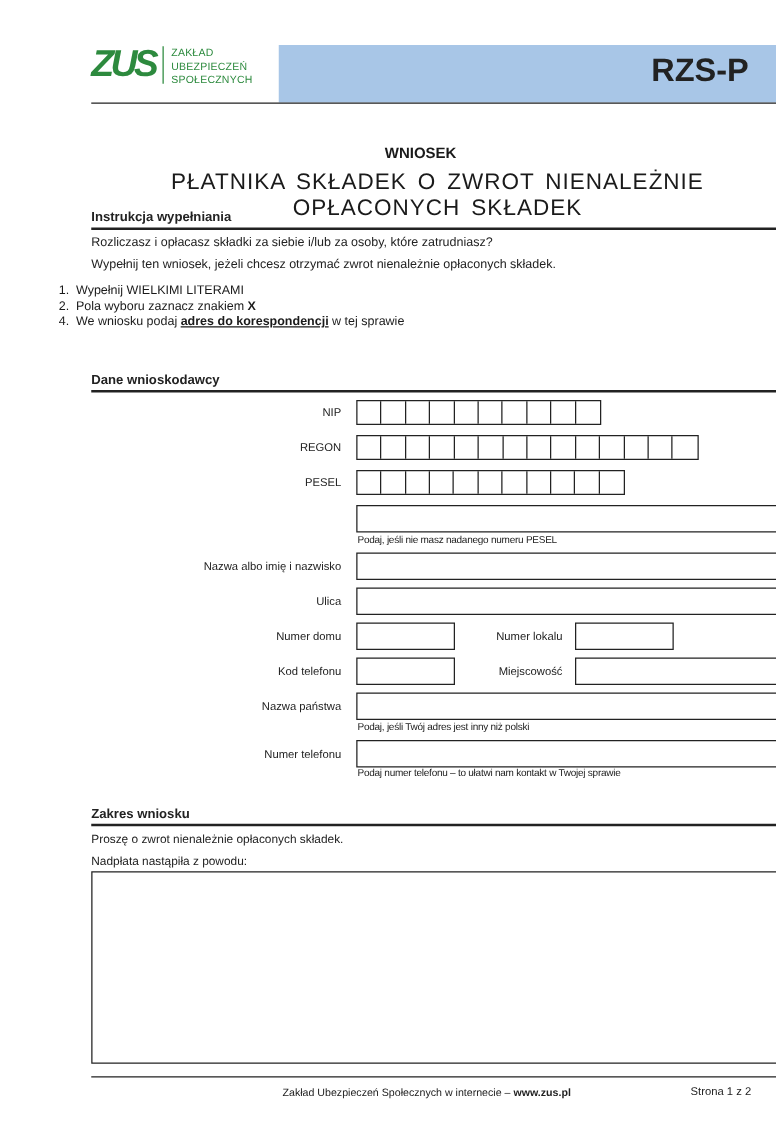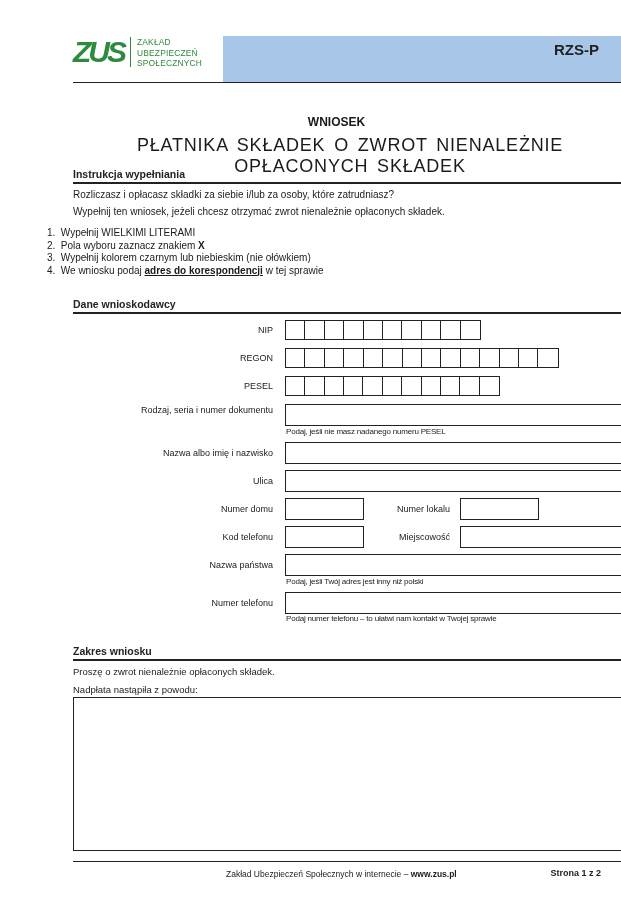--- a/index.html
+++ b/index.html
@@ -1,42 +1,42 @@
 <!DOCTYPE html>
 <html><head>
 <meta charset="utf-8">
 <style>
   html, body { margin:0; padding:0; background:#fff; }
   body { width:621px; height:914px; position:relative; overflow:hidden;
          font-family:"Liberation Sans", sans-serif; color:#1a1a1a; }
   .abs { position:absolute;margin-left:26px; }
   .header-band { left:197px; top:36px; width:404px; height:46px; background:#a8c6e7; }
   .header-line { left:47px; top:82px; width:554px; height:1px; background:#222; }
-  .form-code { right:22px; top:41px; font-size:15px; font-weight:bold; color:#222; }
+  .form-code { right:22px; top:41px; font-size:26px; font-weight:bold; color:#222; }
   .logo-zus { left:47px; top:35px; font-size:30px; font-weight:bold; font-style:italic; color:#2d8a3e; letter-spacing:-3px; }
   .logo-sep { left:104px; top:37px; width:1px; height:30px; background:#2d8a3e; }
   .logo-text { left:111px; top:37px; font-size:8.4px; line-height:10.5px; color:#2d8a3e; letter-spacing:0.2px; }
   .title1 { left:0; width:621px; top:115px; text-align:center; font-size:12px; font-weight:bold; }
   .title2 { left:47px; width:554px; top:135px; text-align:center; font-size:18px; letter-spacing:0.8px; word-spacing:3px; }
   .sec-head { left:47px; font-size:10.5px; font-weight:bold; color:#222; }
   .sec-line { left:47px; width:554px; height:1.5px; background:#222; }
   .p { left:47px; font-size:10px; color:#222; }
   .list { left:47px; top:227px; font-size:10px; line-height:12.5px; margin:0; padding:0; list-style:none; }
   .list li span.num { display:inline-block; width:11px; }
   .u { text-decoration:underline; font-weight:bold; }
   .lbl { font-size:9px; color:#222; text-align:right; width:200px; }
   .boxes { display:flex; height:20px; border:1.5px solid #222; box-sizing:border-box; }
   .boxes .c { width:19.5px; height:100%; box-sizing:border-box; border-right:1.5px solid #222; }
   .boxes .c:last-child { border-right:none; }
   .field { border:1px solid #222; box-sizing:border-box; height:22px; }
   .hint { font-size:8px; color:#222; letter-spacing:-0.2px; }
   .big { left:47px; top:697px; width:554px; height:154px; border:1px solid #222; box-sizing:border-box; }
   .foot-line { left:47px; top:861px; width:554px; height:1px; background:#222; }
   .foot-text { left:200px; top:869px; font-size:8.5px; color:#222; }
-  .foot-page { right:20px; top:868px; font-size:9px; font-weight:bold; color:#222; }
+  .foot-page { right:20px; top:868px; font-size:9px; font-weight:normal; color:#222; }
 </style>
 </head>
 <body>
 
 <div class="abs header-band"></div>
 <div class="abs logo-zus">ZUS</div>
 <div class="abs logo-sep"></div>
 <div class="abs logo-text">
   <div>ZAKŁAD</div>
   <div>UBEZPIECZEŃ</div>
@@ -48,21 +48,20 @@
 <div class="abs title1">WNIOSEK</div>
 <div class="abs title2">PŁATNIKA SKŁADEK O ZWROT NIENALEŻNIE OPŁACONYCH SKŁADEK</div>
 
 <div class="abs sec-head" style="top:168px">Instrukcja wypełniania</div>
 <div class="abs sec-line" style="top:182px"></div>
 <div class="abs p" style="top:189px">Rozliczasz i opłacasz składki za siebie i/lub za osoby, które zatrudniasz?</div>
 <div class="abs p" style="top:206px">Wypełnij ten wniosek, jeżeli chcesz otrzymać zwrot nienależnie opłaconych składek.</div>
 <ul class="abs list">
   <li><span class="num">1.</span> <span>Wypełnij WIELKIMI  LITERAMI</span></li>
   <li><span class="num">2.</span> <span>Pola wyboru zaznacz znakiem </span><b>X</b></li>
-  <li><span class="num">3.</span> <span>Wypełnij kolorem czarnym lub niebieskim (nie ołówkiem)</span></li>
   <li><span class="num">4.</span> <span>We wniosku podaj </span><span class="u">adres do korespondencji</span><span> w tej sprawie</span></li>
 </ul>
 
 <div class="abs sec-head" style="top:298px">Dane wnioskodawcy</div>
 <div class="abs sec-line" style="top:312px"></div>
 
 <div class="abs lbl" style="left:47px;top:325px">NIP</div>
 <div class="abs boxes" style="left:259px;top:320px;width:196px" id="nip">
     <div class="c"></div>
     <div class="c"></div>
@@ -103,21 +102,20 @@
     <div class="c"></div>
     <div class="c"></div>
     <div class="c"></div>
     <div class="c"></div>
     <div class="c"></div>
     <div class="c"></div>
     <div class="c"></div>
   </div>
 
 <div class="abs lbl" style="left:47px;top:404px;line-height:13px">
-  <div>Rodzaj, seria i numer dokumentu</div>
 </div>
 <div class="abs field" style="left:259px;top:404px;width:342px"></div>
 <div class="abs hint" style="left:260px;top:427px">Podaj, jeśli nie masz nadanego numeru PESEL</div>
 
 <div class="abs lbl" style="left:47px;top:448px">Nazwa albo imię i nazwisko</div>
 <div class="abs field" style="left:259px;top:442px;width:342px"></div>
 
 <div class="abs lbl" style="left:47px;top:476px">Ulica</div>
 <div class="abs field" style="left:259px;top:470px;width:342px"></div>
 

